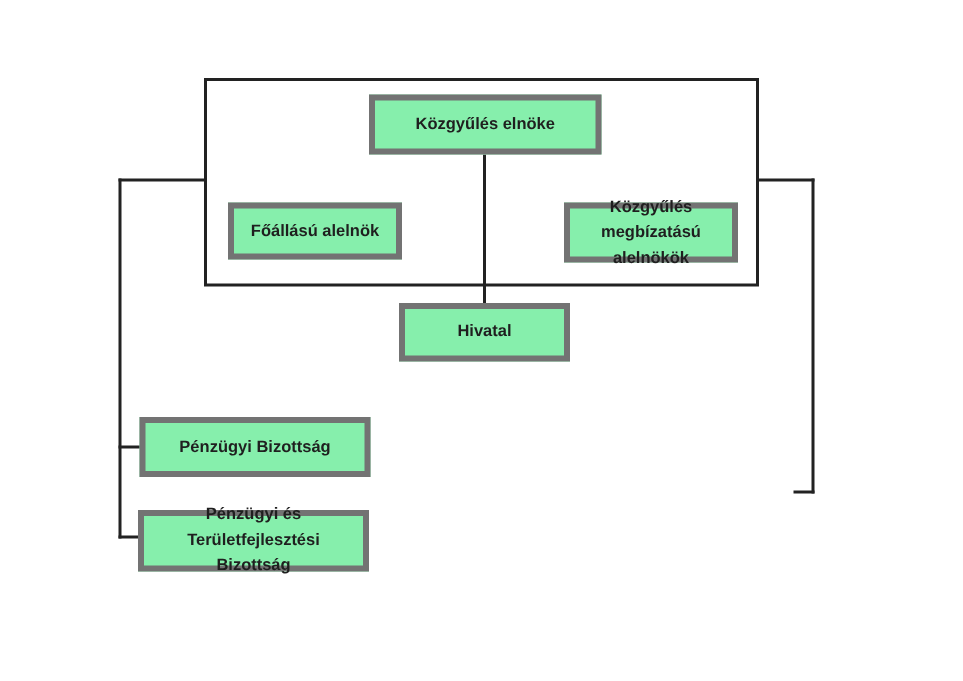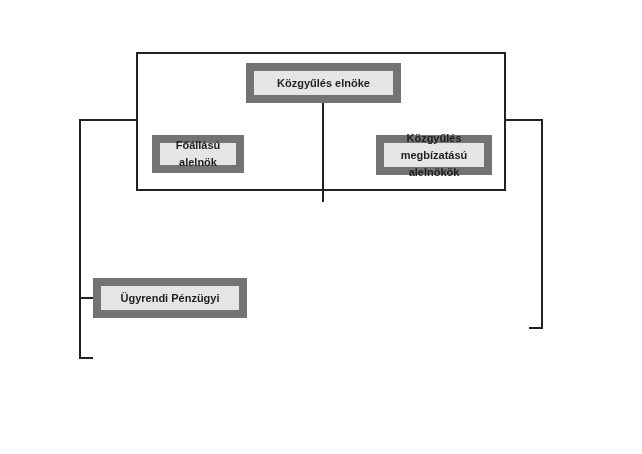--- a/index.html
+++ b/index.html
@@ -31,35 +31,35 @@
   .line.left-stub-top   { left: 79px;  top: 119px; width: 58px; height: 2px; }
   .line.left-vert       { left: 79px;  top: 119px; width: 2px;  height: 240px; }
   .line.left-stub-rules { left: 79px;  top: 297px; width: 15px; height: 2px; }
   .line.left-stub-fin   { left: 79px;  top: 357px; width: 14px; height: 2px; }
   .line.right-stub-top  { left: 504px; top: 119px; width: 39px; height: 2px; }
   .line.right-vert      { left: 541px; top: 119px; width: 2px;  height: 210px; }
   .line.right-stub-terr { left: 529px; top: 327px; width: 14px; height: 2px; }
   
   .node {
     position: absolute;
-    border: 8px solid #737373;
-    background: #e5e5e5;
+    border: 4px solid #737373;
+    background: #86efac;
     color: #1f1f1f;
     font-size: 11px;
     font-weight: bold;
     line-height: 17px;
     display: flex;
     align-items: center;
     justify-content: center;
     text-align: center;
     white-space: pre-line;
     z-index: 2;
   }
   .node.chairman    { left: 246px; top: 63px;  width: 155px; height: 40px; }
-  .node.fulltime    { left: 152px; top: 135px; width: 92px; height: 38px; }
+  .node.fulltime    { left: 152px; top: 135px; width: 116px; height: 38px; }
   .node.social      { left: 376px; top: 135px; width: 116px; height: 40px; }
   .node.office      { left: 266px; top: 202px; width: 114px; height: 39px; }
   .node.rules       { left: 93px;  top: 278px; width: 154px; height: 40px; }
   .node.finance     { left: 92px;  top: 340px; width: 154px; height: 41px; }
   .node.territorial { left: 375px; top: 310px; width: 156px; height: 39px; }
 </style>
 </head>
 <body>
 
 <div class="canvas">
@@ -72,15 +72,18 @@
   <div class="line left-stub-rules"></div>
   <div class="line left-stub-fin"></div>
   <div class="line right-stub-top"></div>
   <div class="line right-vert"></div>
   <div class="line right-stub-terr"></div>
 
   <div class="node chairman">Közgyűlés elnöke</div>
   <div class="node fulltime">Főállású alelnök</div>
   <div class="node social">Közgyűlés megbízatású
 alelnökök</div>
-  <div class="node rules">Ügyrendi Pénzügyi</div>
+  <div class="node office">Hivatal</div>
+  <div class="node rules">Pénzügyi Bizottság</div>
+  <div class="node finance">Pénzügyi és Területfejlesztési
+Bizottság</div>
 
 </div>
 
 </body></html>

